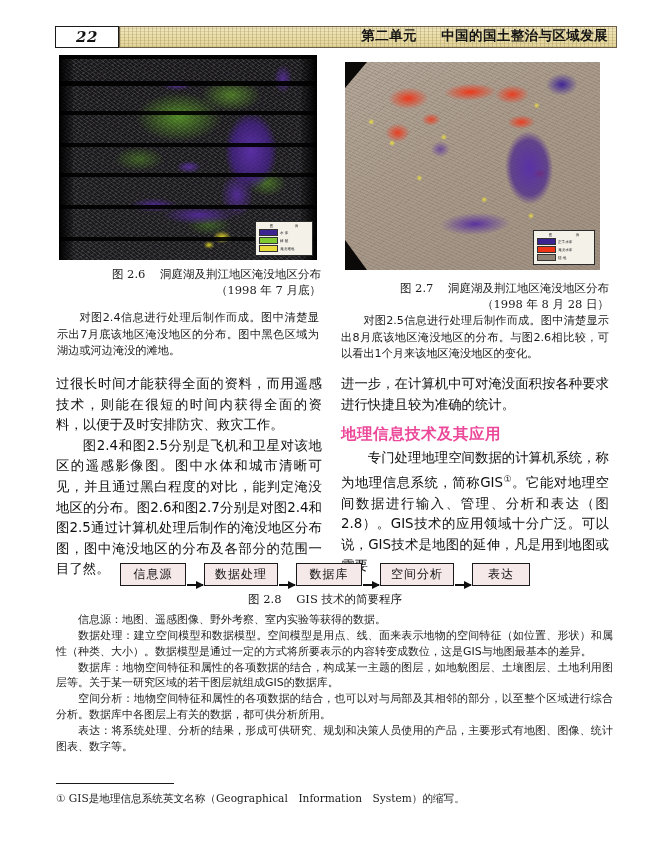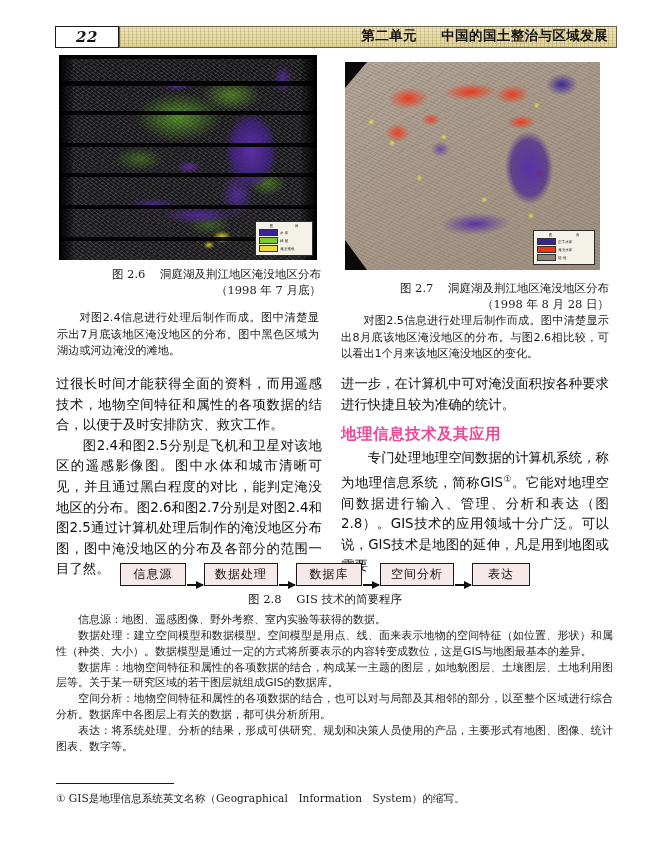--- a/index.html
+++ b/index.html
@@ -434,21 +434,21 @@
   </div>
 
   <div class="note note-left">
     <p>对图2.4信息进行处理后制作而成。图中清楚显示出7月底该地区淹没地区的分布。图中黑色区域为湖边或河边淹没的滩地。</p>
   </div>
   <div class="note note-right">
     <p>对图2.5信息进行处理后制作而成。图中清楚显示出8月底该地区淹没地区的分布。与图2.6相比较，可以看出1个月来该地区淹没地区的变化。</p>
   </div>
 
   <div class="col col-left">
-    <p class="cont">过很长时间才能获得全面的资料，而用遥感技术，地物空间特征和属性的各项数据的结合，以便于及时安排防灾、救灾工作。</p>
+    <p class="cont">过很长时间才能获得全面的资料，而用遥感技术，则能在很短的时间内获得全面的资料，以便于及时安排防灾、救灾工作。</p>
     <p>图2.4和图2.5分别是飞机和卫星对该地区的遥感影像图。图中水体和城市清晰可见，并且通过黑白程度的对比，能判定淹没地区的分布。图2.6和图2.7分别是对图2.4和图2.5通过计算机处理后制作的淹没地区分布图，图中淹没地区的分布及各部分的范围一目了然。</p>
   </div>
 
   <div class="col col-right">
     <p class="cont">进一步，在计算机中可对淹没面积按各种要求进行快捷且较为准确的统计。</p>
     <div class="section-head">地理信息技术及其应用</div>
     <p><span>专门处理地理空间数据的计算机系统，称为地理信息系统，简称GIS</span><span class="sup">①</span><span>。它能对地理空间数据进行输入、管理、分析和表达（图2.8）。GIS技术的应用领域十分广泛。可以说，GIS技术是地图的延伸，凡是用到地图或需要</span></p>
   </div>
 
   <div class="flow">

